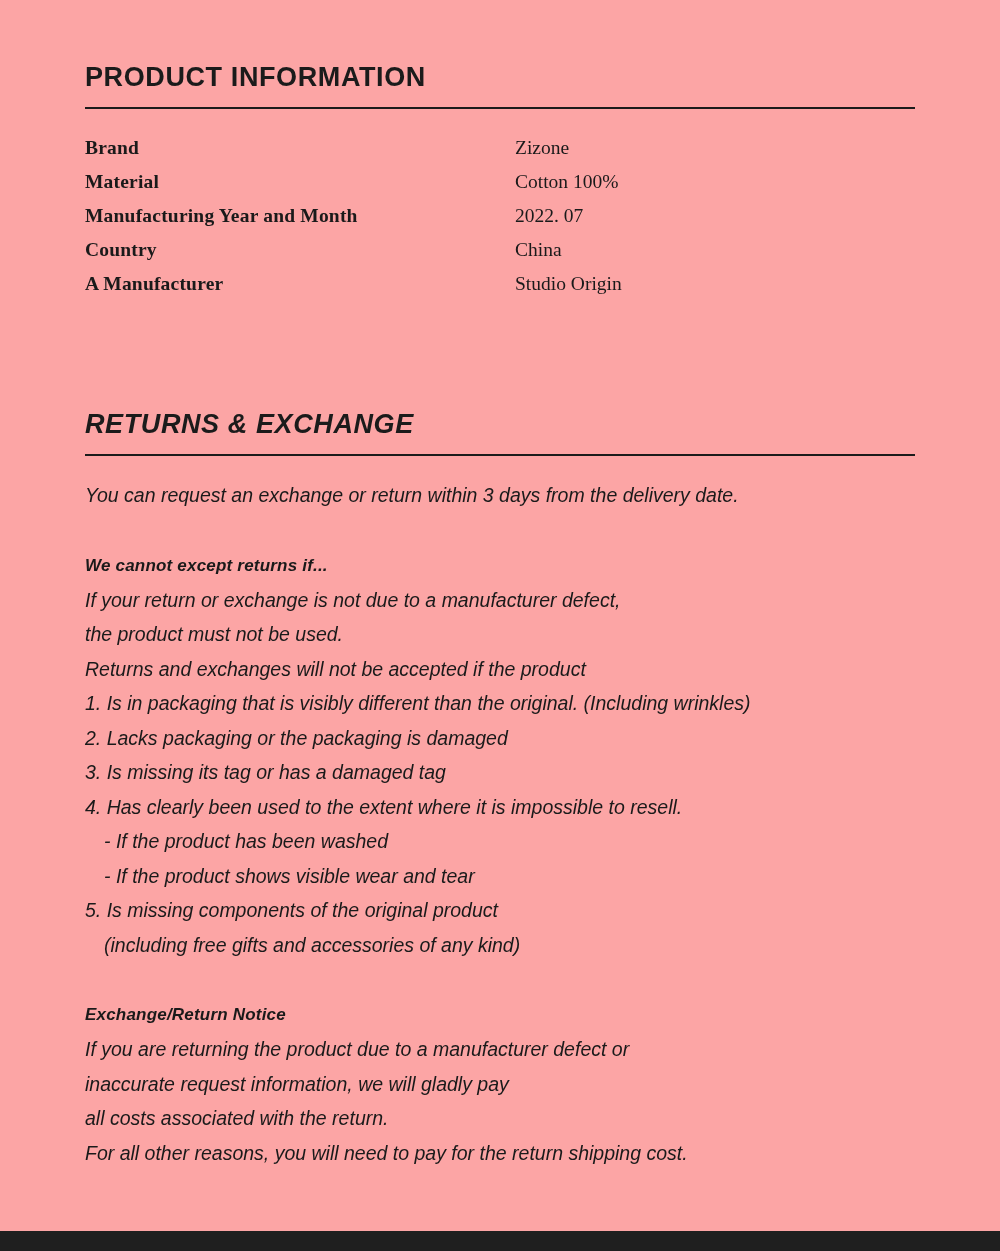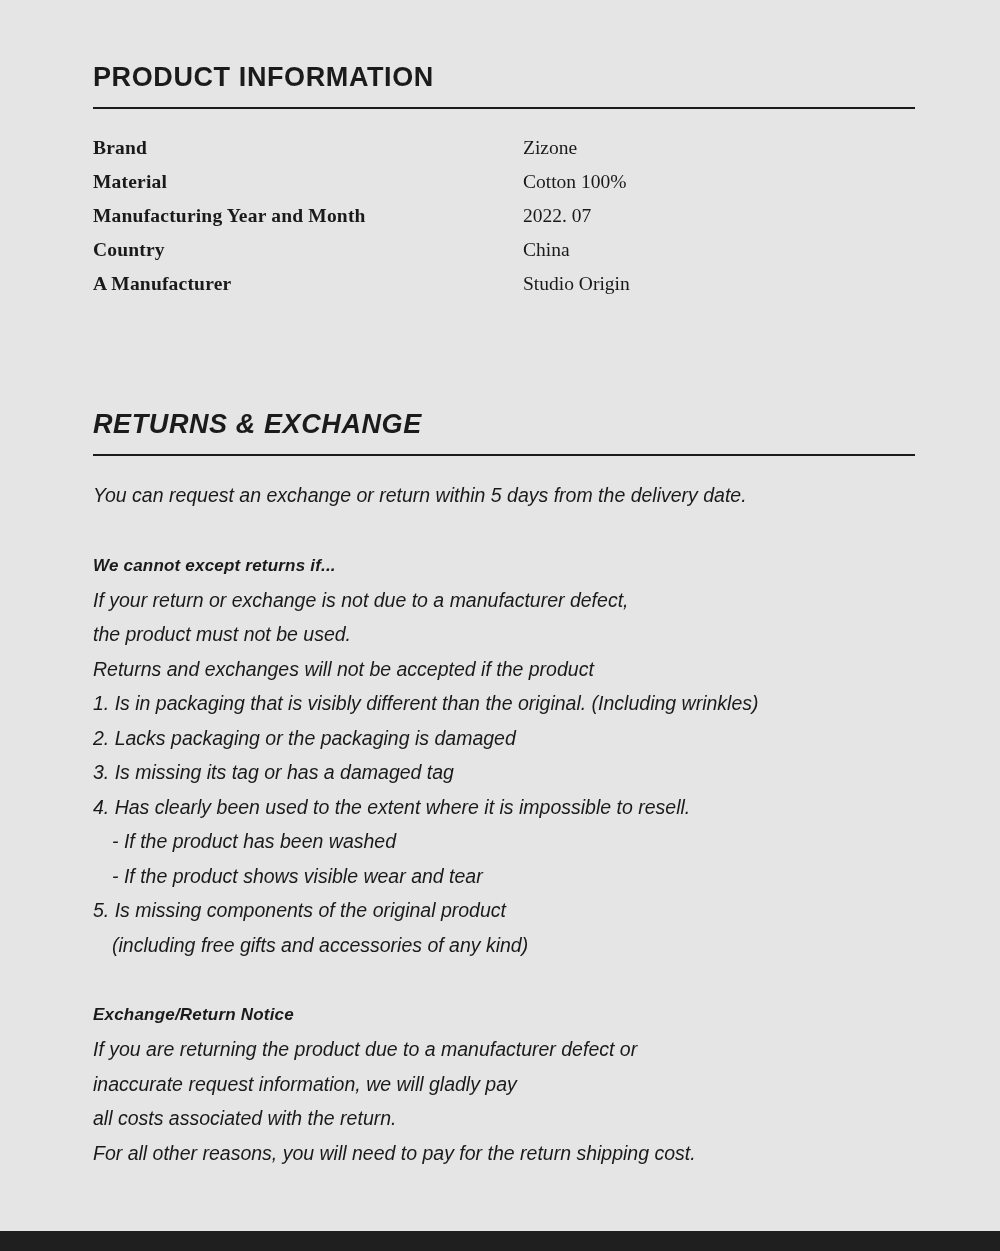--- a/index.html
+++ b/index.html
@@ -7,23 +7,22 @@
   body {
     width: 1000px;
     font-family: "Liberation Sans", sans-serif;
     color: #1a1a1a;
     -webkit-font-smoothing: antialiased;
   }
   .page {
     position: relative;
     width: 1000px;
     height: 1251px;
-    background: #e5e5e5;
+    background: #fca5a5;
     overflow: hidden;
-    padding-left: 8px;
   }
   .content {
     padding: 62px 85px 0 85px;
   }
   .section-title {
     font-size: 27px;
     font-weight: bold;
     letter-spacing: 0.6px;
     color: #1b1b1b;
     line-height: 1.15;
@@ -104,21 +103,21 @@
           <span class="spec-label">A Manufacturer</span>
           <span class="spec-value">Studio Origin</span>
         </div>
       </div>
     </section>
 
     <section class="returns-section">
       <h1 class="section-title">RETURNS &amp; EXCHANGE</h1>
       <hr class="rule">
 
-      <p class="body-line intro-line">You can request an exchange or return within 5 days from the delivery date.</p>
+      <p class="body-line intro-line">You can request an exchange or return within 3 days from the delivery date.</p>
 
       <p class="sub-heading">We cannot except returns if...</p>
       <p class="body-line">If your return or exchange is not due to a manufacturer defect,</p>
       <p class="body-line">the product must not be used.</p>
       <p class="body-line">Returns and exchanges will not be accepted if the product</p>
       <p class="body-line">1. Is in packaging that is visibly different than the original. (Including wrinkles)</p>
       <p class="body-line">2. Lacks packaging or the packaging is damaged</p>
       <p class="body-line">3. Is missing its tag or has a damaged tag</p>
       <p class="body-line">4. Has clearly been used to the extent where it is impossible to resell.</p>
       <p class="body-line indent">- If the product has been washed</p>

